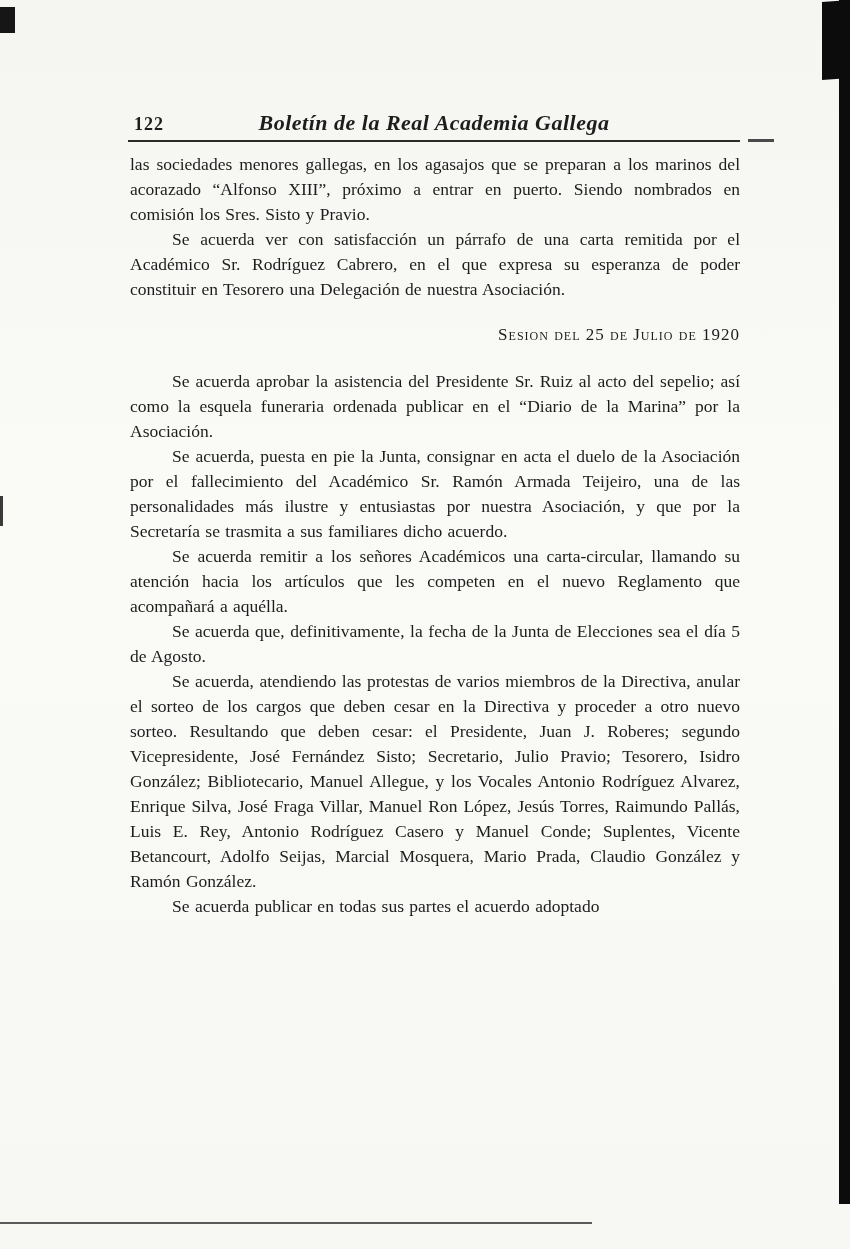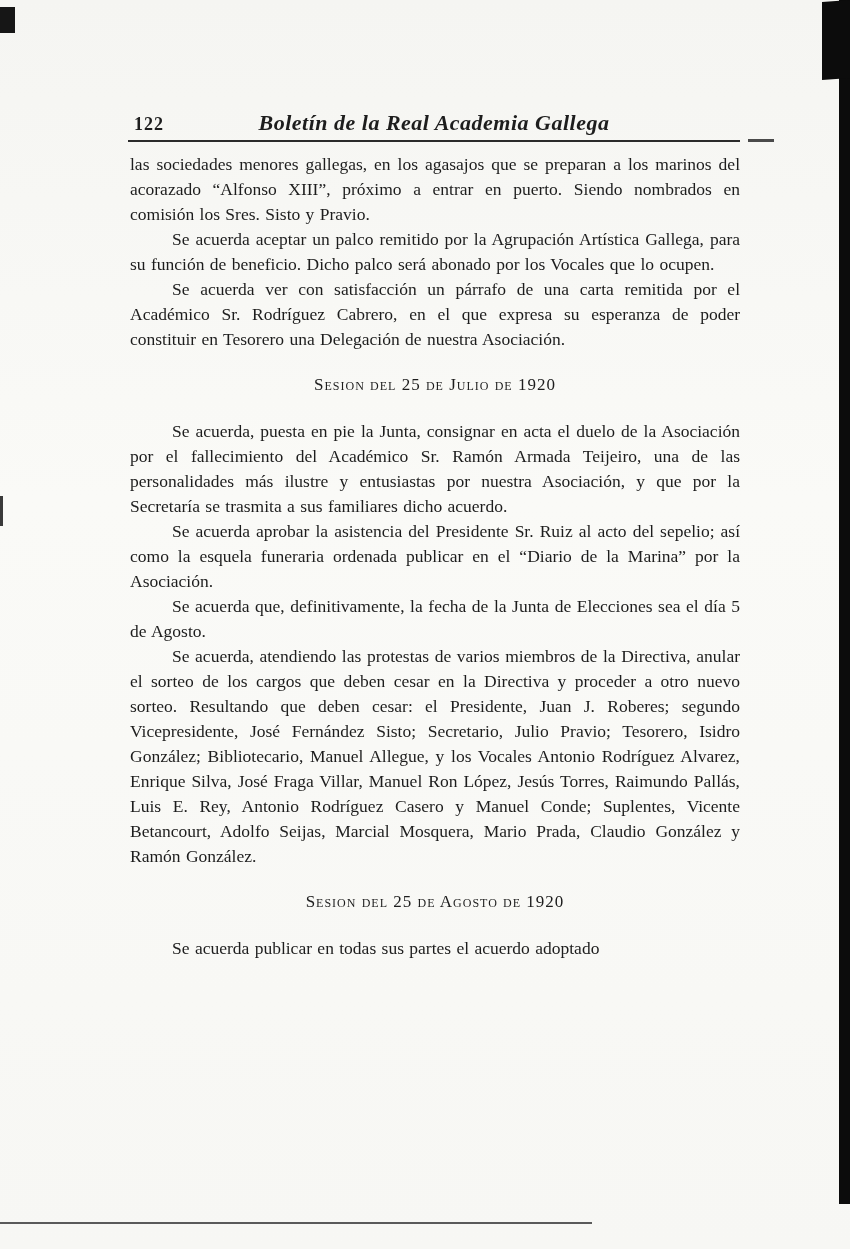--- a/index.html
+++ b/index.html
@@ -52,21 +52,21 @@
     text-align: justify;
   }
   .para {
     margin: 0;
     text-indent: 2.4em;
     word-spacing: 1px;
   }
   .para.no-indent { text-indent: 0; }
   .session-heading {
     margin: 20px 0 22px 0;
-    text-align: center;
+    text-align: right;
     font-size: 17px;
     font-weight: normal;
     font-variant: small-caps;
     letter-spacing: 1px;
   }
   
   .artifact { position: absolute; background: #0c0c0c; }
   .bar-right { right: 0; top: 0; width: 11px; height: 1204px; }
   .corner-tr { right: 0; top: 0; width: 28px; height: 78px; transform: skewY(-4deg); transform-origin: top right; }
   .corner-tl { left: 0; top: 7px; width: 15px; height: 26px; background: #161616; }
@@ -79,28 +79,27 @@
 
 <div class="page">
 
   <header class="page-header">
     <span class="page-number">122</span>
     <h1 class="journal-title">Boletín de la Real Academia Gallega</h1>
   </header>
 
   <main class="page-body">
     <p class="para no-indent">las sociedades menores gallegas, en los agasajos que se preparan a los marinos del acorazado “Alfonso XIII”, próximo a entrar en puerto. Siendo nombrados en comisión los Sres. Sisto y Pravio.</p>
-    <p class="para">Se acuerda aceptar un palco remitido por la Agrupación Artística Gallega, para su función de beneficio. Dicho palco será abonado por los Vocales que lo ocupen.</p>
     <p class="para">Se acuerda ver con satisfacción un párrafo de una carta remitida por el Académico Sr. Rodríguez Cabrero, en el que expresa su esperanza de poder constituir en Tesorero una Delegación de nuestra Asociación.</p>
     <h2 class="session-heading">Sesion del 25 de Julio de 1920</h2>
+    <p class="para">Se acuerda aprobar la asistencia del Presidente Sr. Ruiz al acto del sepelio; así como la esquela funeraria ordenada publicar en el “Diario de la Marina” por la Asociación.</p>
     <p class="para">Se acuerda, puesta en pie la Junta, consignar en acta el duelo de la Asociación por el fallecimiento del Académico Sr. Ramón Armada Teijeiro, una de las personalidades más ilustre y entusiastas por nuestra Asociación, y que por la Secretaría se trasmita a sus familiares dicho acuerdo.</p>
-    <p class="para">Se acuerda aprobar la asistencia del Presidente Sr. Ruiz al acto del sepelio; así como la esquela funeraria ordenada publicar en el “Diario de la Marina” por la Asociación.</p>
+    <p class="para">Se acuerda remitir a los señores Académicos una carta-circular, llamando su atención hacia los artículos que les competen en el nuevo Reglamento que acompañará a aquélla.</p>
     <p class="para">Se acuerda que, definitivamente, la fecha de la Junta de Elecciones sea el día 5 de Agosto.</p>
     <p class="para">Se acuerda, atendiendo las protestas de varios miembros de la Directiva, anular el sorteo de los cargos que deben cesar en la Directiva y proceder a otro nuevo sorteo. Resultando que deben cesar: el Presidente, Juan J. Roberes; segundo Vicepresidente, José Fernández Sisto; Secretario, Julio Pravio; Tesorero, Isidro González; Bibliotecario, Manuel Allegue, y los Vocales Antonio Rodríguez Alvarez, Enrique Silva, José Fraga Villar, Manuel Ron López, Jesús Torres, Raimundo Pallás, Luis E. Rey, Antonio Rodríguez Casero y Manuel Conde; Suplentes, Vicente Betancourt, Adolfo Seijas, Marcial Mosquera, Mario Prada, Claudio González y Ramón González.</p>
-    <h2 class="session-heading">Sesion del 25 de Agosto de 1920</h2>
     <p class="para">Se acuerda publicar en todas sus partes el acuerdo adoptado</p>
   </main>
 
   <div class="artifact bar-right"></div>
   <div class="artifact corner-tr"></div>
   <div class="artifact corner-tl"></div>
   <div class="artifact left-dash"></div>
   <div class="artifact bottom-line"></div>
   <div class="artifact header-dash"></div>
 

